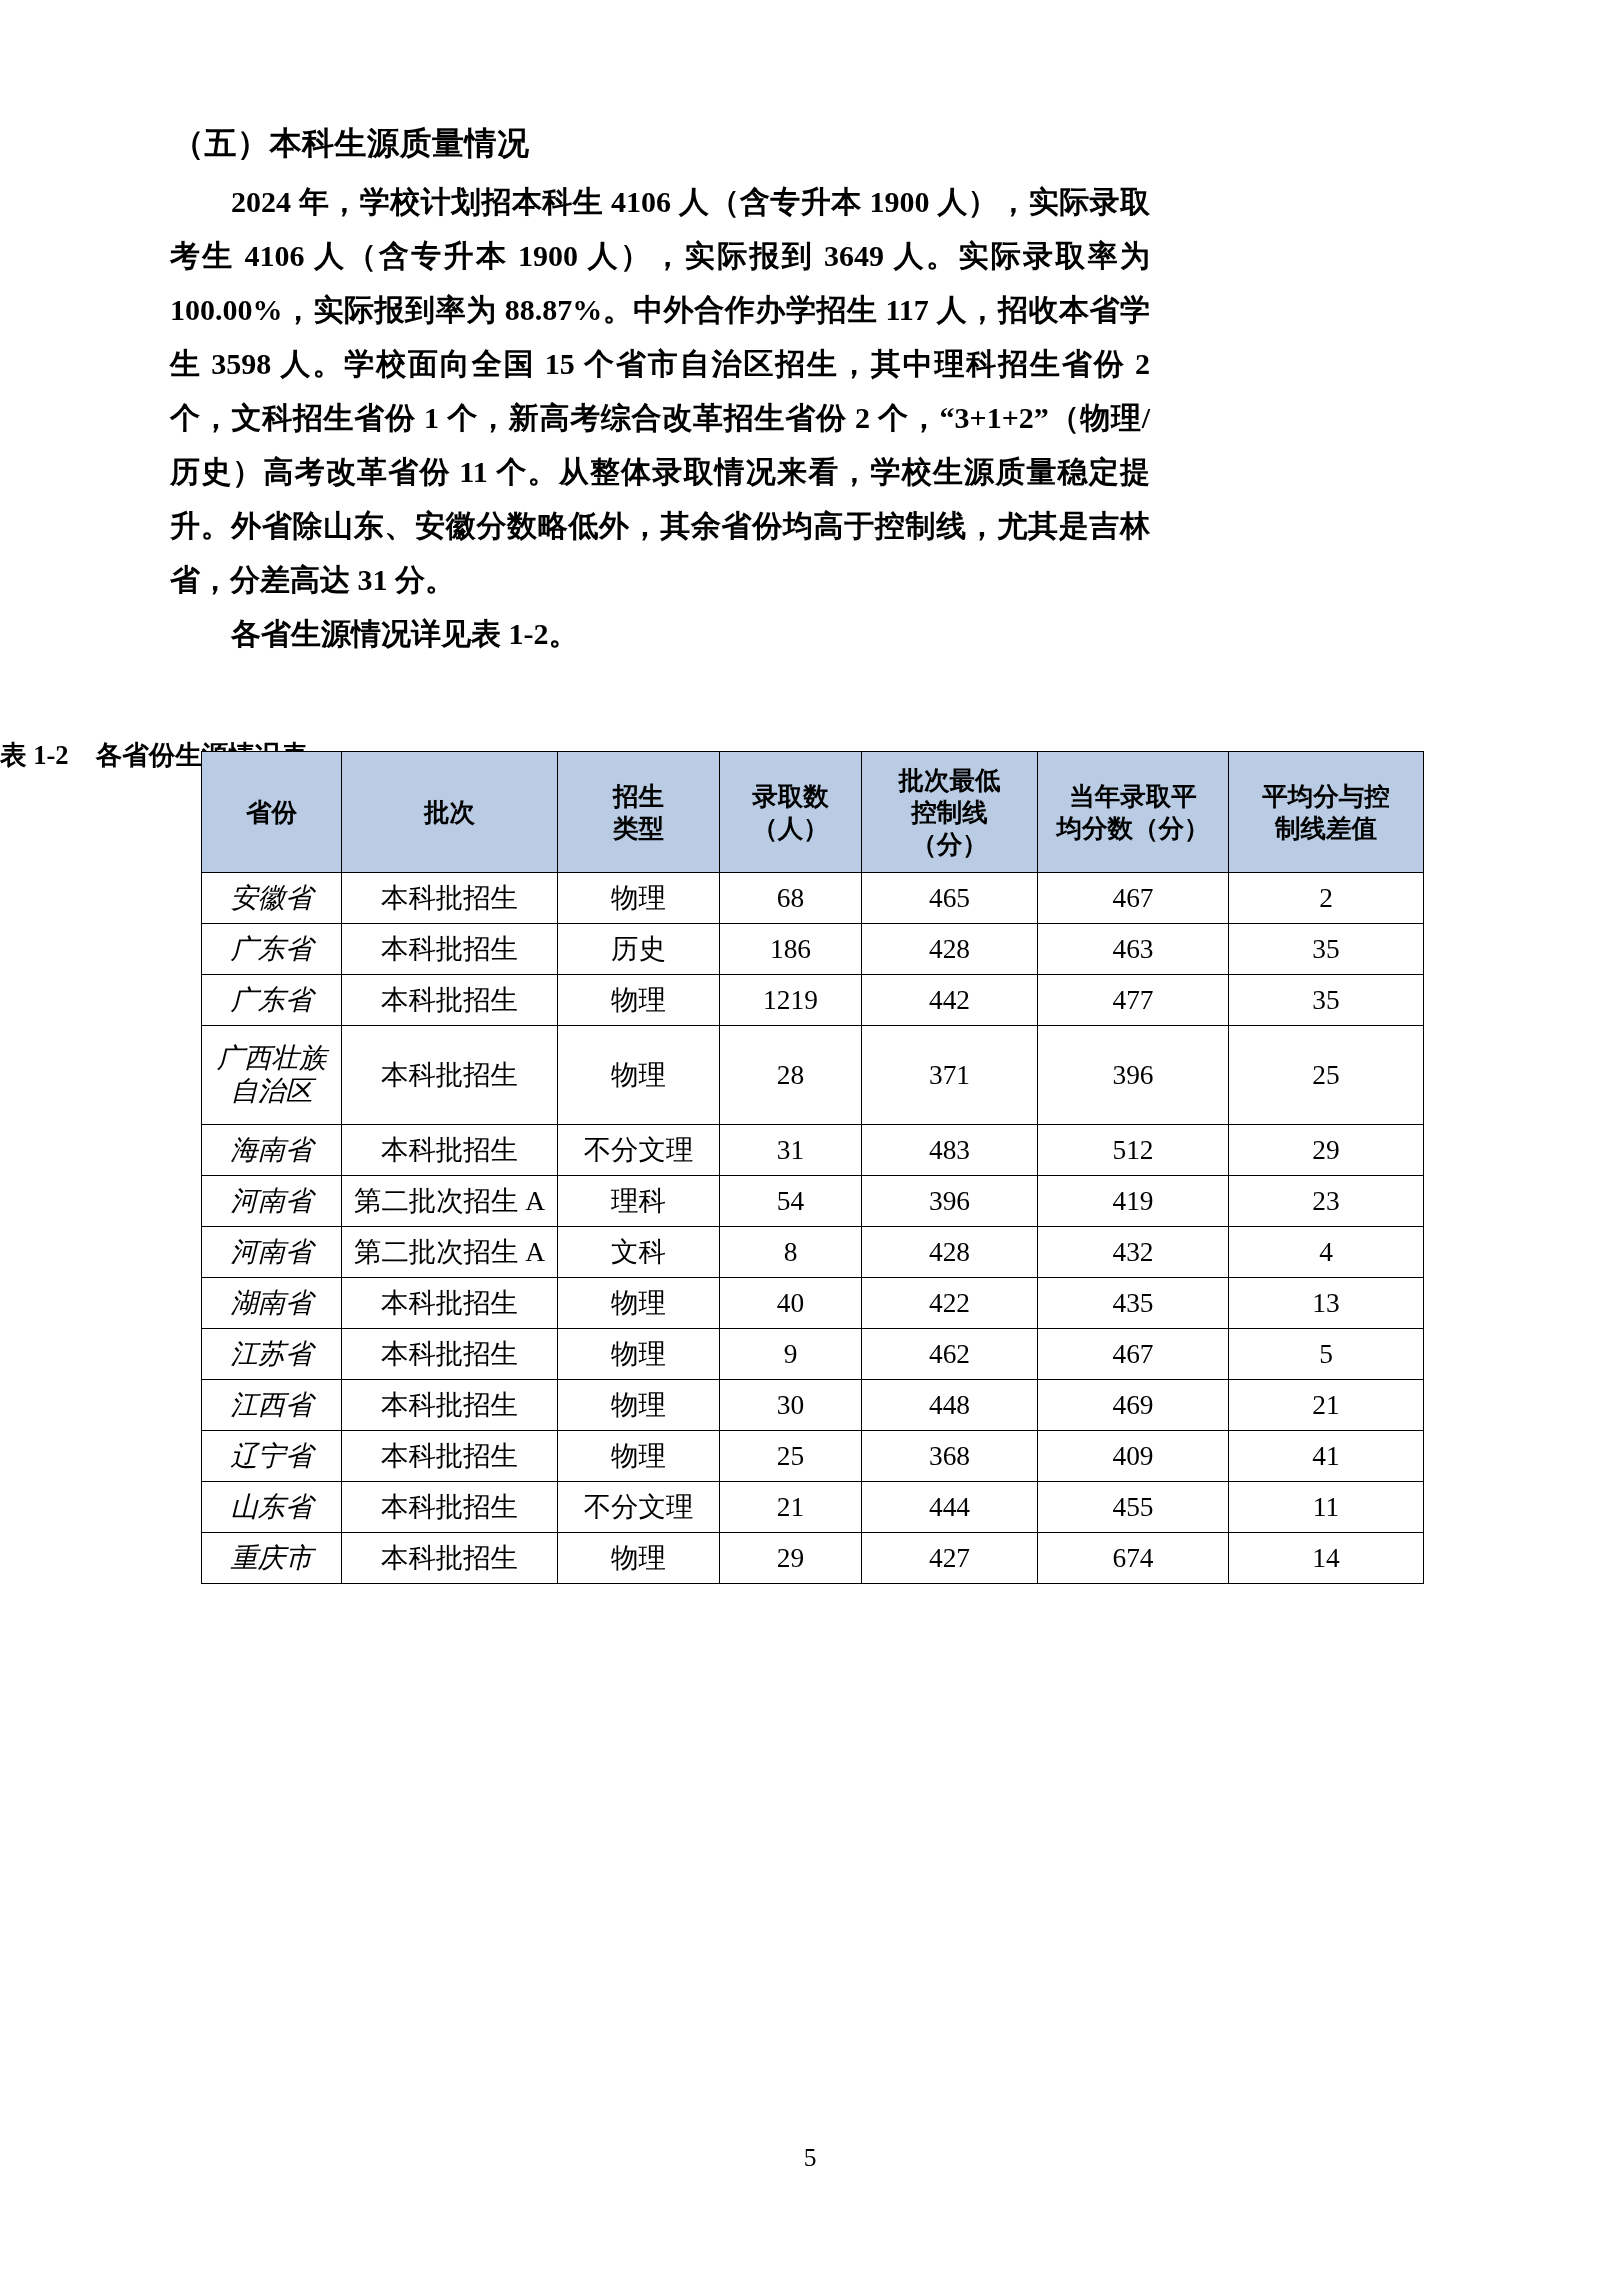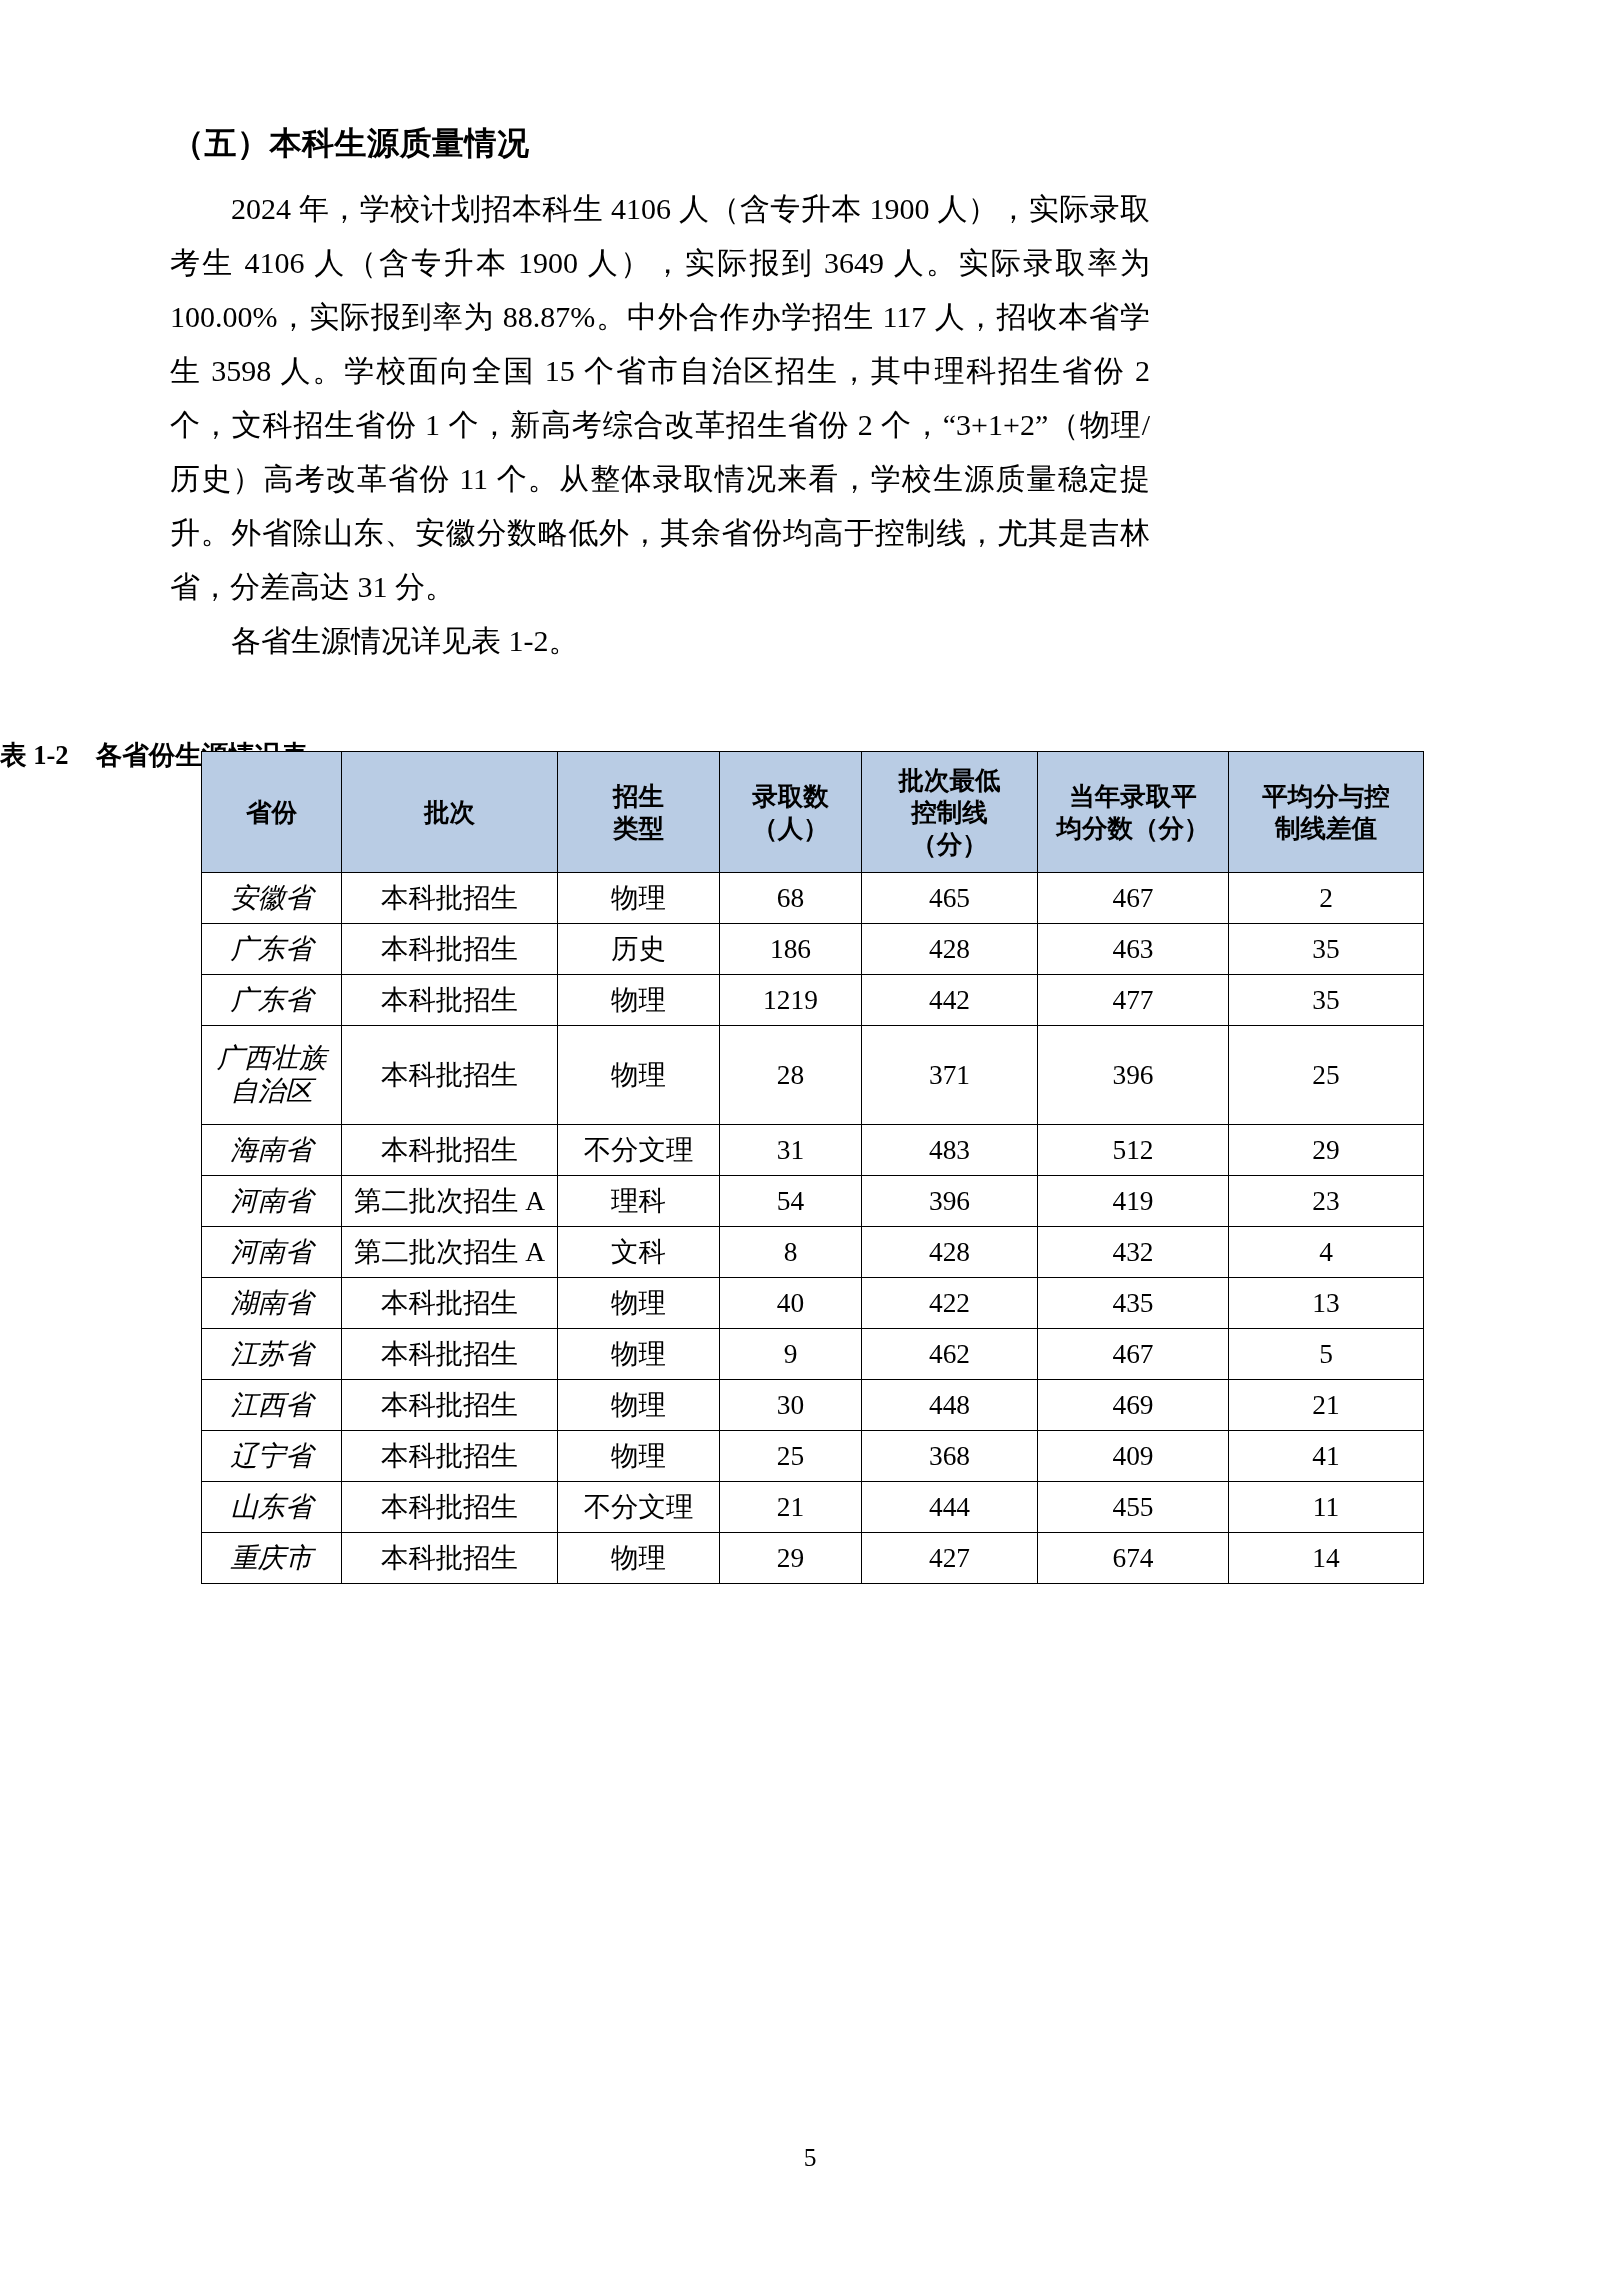--- a/index.html
+++ b/index.html
@@ -35,22 +35,23 @@
     font-size: 32px;
     letter-spacing: 0.5px;
     line-height: 45px;
     white-space: nowrap;
   }
 
   
   .body-block {
     position: absolute;
     left: 170px;
-    top: 182px;
+    top: 175px;
     width: 980px;
+    font-weight: bold;
   }
   .para {
     font-family: "Liberation Serif", "DejaVu Serif", serif;
     font-size: 30px;
     line-height: 54px;
     text-align: justify;
     text-justify: inter-character;
     text-align-last: left;
     margin: 0;
   }

